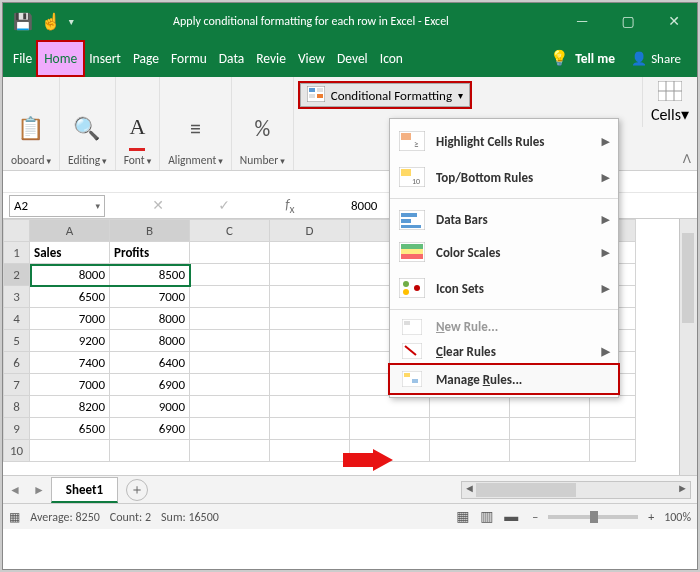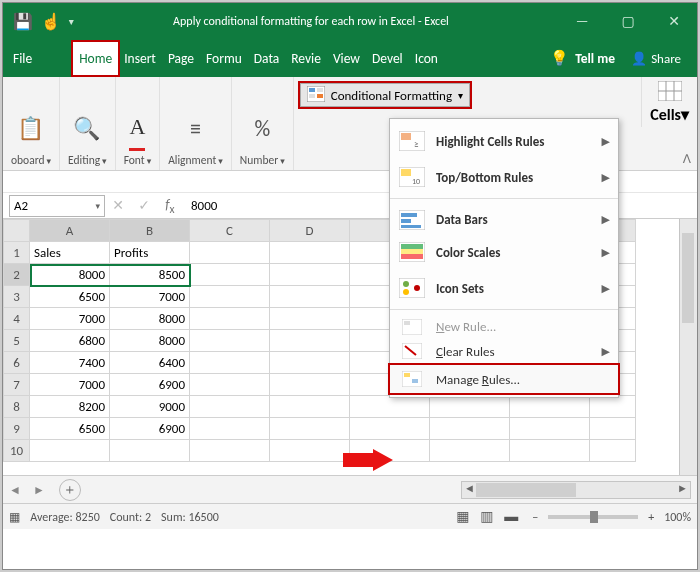--- a/index.html
+++ b/index.html
@@ -6,73 +6,73 @@
   body { width: 700px; height: 572px; overflow: hidden; background: #ccc; position: relative; }
   .app { width: 696px; height: 568px; margin: 2px; background: #fff; position: relative; border: 1px solid #888; }
   .titlebar { height: 36px; background: #0f7b3f; color: #fff; display: flex; align-items: center; }
   .tb-left { width: 60px; display: flex; gap: 8px; padding-left: 10px; align-items: center; }
   .tb-left span { font-size: 16px; color: #cfe8d9; }
   .tb-title { flex: 1; text-align: center; font-size: 12px; }
   .tb-right { display: flex; align-items: center; }
   .tb-right .winbtn { width: 46px; height: 32px; display:flex;align-items:center;justify-content:center; font-size:14px; color:#cfe8d9; }
   .menubar { height: 38px; background: #0f7b3f; color:#fff; display:flex; align-items:center; padding:0 4px; }
   .tab { padding: 8px 6px; font-size:13.5px; color:#fff; cursor:default; }
-  .tab.active { background:#ffffff; color:#0f7b3f; box-shadow: 0 0 0 2px #c00000; margin-left: 35px; }
+  .tab.active { background:#f0abfc; color:#0f7b3f; box-shadow: 0 0 0 2px #c00000; }
   .menubar-right { margin-left:auto; display:flex; align-items:center; gap:4px; padding-right:6px;}
   .lightbulb { font-size:15px; }
   .share { display:flex; align-items:center; gap:4px; padding:0 6px; font-size:13px;}
   .ribbon { height: 94px; background: #f3f3f3; border-bottom:1px solid #d0d0d0; display:flex; position:relative;}
   .group { display:flex; flex-direction:column; align-items:center; justify-content:flex-end; padding:4px 8px 3px 8px; border-right:1px solid #e0e0e0; }
   .group .icon { height:46px; display:flex; align-items:center; justify-content:center; font-size:22px; color:#555;}
   .group .glabel { font-size:11.5px; color:#555; margin-top:2px;}
   .group .glabel .dd { font-size:9px; margin-left:2px;}
   .ribbon-collapse { position:absolute; right:6px; bottom:4px; font-size:12px; color:#777; }
   .cf-btn-wrap { padding:6px; }
   .cf-btn { height:24px; border:1px solid #a9a9a9; background:#e6e6e6; display:flex; align-items:center; padding:0 6px; font-size:13px; gap:6px; box-shadow: 0 0 0 2px #c00000; }
   .cf-btn svg { }
-  .namebox-bar { height:26px; background:#fff; border-bottom:1px solid #ccc; display:flex; align-items:center; font-size:13px;}
+  .namebox-bar { height:26px; background:#fff; border-bottom:1px solid #ccc; display:flex; align-items:center; font-size:13px;gap:40px;}
   .namebox { width:96px; height:22px; border:1px solid #b5b5b5; margin-left:6px; padding:0 4px; display:flex; align-items:center; }
   .nb-dd { font-size:9px; color:#666; margin-left:auto;}
   .fbar-btn { width:26px; text-align:center; color:#777; font-size:14px;}
   .fbar-val { padding:0 8px; }
   .grid-area { position:relative; height:256px; background:#fff; }
   .grid { border-collapse:collapse; font-size:13px; }
   .grid th, .grid td { border:1px solid #d4d4d4; height:22px; }
   .colhdr { background:#e6e6e6; color:#555; font-weight:normal; text-align:center; }
   .rowhdr { background:#e6e6e6; color:#555; width:26px; text-align:center; border:1px solid #d4d4d4; }
   .corner { background:#e6e6e6; width:26px; border:1px solid #d4d4d4; }
   .cell { padding:0 4px; text-align:right; }
-  .hcell { padding:0 4px; font-weight:normal; text-align:left;}
+  .hcell { padding:0 4px; font-weight:bold; text-align:left;}
   .col-w { width:80px; }
   .sel-col { background:#d0d0d0; }
   .sel-row-hdr { background:#d0d0d0; }
   .selection-rect { position:absolute; border:2px solid #107c41; pointer-events:none; }
   .dropdown { position:absolute; top:115px; left:386px; width:230px; background:#fdfdfd; border:1px solid #b8b8b8; box-shadow:2px 2px 6px rgba(0,0,0,.25); padding:4px 0;}
   .ddi { display:flex; align-items:center; height:36px; padding:0 8px; gap:10px; font-size:13px; color:#333;}
   .ddi.sep-top { border-top:1px solid #ddd; margin-top:3px; padding-top:6px; }
   .ddi .ico { width:28px; height:22px; display:flex; align-items:center; justify-content:center; }
   .ddi .arrow { margin-left:auto; font-size:11px; color:#666;}
-  .ddi.small { height:28px; }
+  .ddi.small { height:28px;font-weight:bold; }
   .ddi.disabled { color:#999; }
   .ddi.highlight { box-shadow: 0 0 0 2px #c00000; background:#f9f9f9; }
   .sheet-tabs { height:28px; border-top:1px solid #ccc; display:flex; align-items:center; background:#f3f3f3;}
   .sheet-tabs .nav { padding:0 6px; color:#888; font-size:12px;}
   .sheet-tab { padding:4px 14px; background:#fff; border:1px solid #bdbdbd; border-bottom:2px solid #0f7b3f; font-size:13px; font-weight:bold;}
   .add-sheet { width:22px;height:22px; border:1px solid #bbb; border-radius:50%; display:flex;align-items:center;justify-content:center; margin-left:8px; font-size:14px; color:#666;}
   .hscroll { margin-left:auto; width:230px; height:18px; background:#e8e8e8; border:1px solid #c5c5c5; position:relative; margin-right:6px;}
   .hscroll .thumb { position:absolute; left:14px; top:1px; height:14px; width:100px; background:#cfcfcf;}
   .statusbar { height:26px; background:#f3f3f3; border-top:1px solid #ccc; display:flex; align-items:center; font-size:12px; color:#555; padding:0 6px; gap:10px;}
   .statusbar .views span { padding:0 4px; font-size:14px;}
   .zoom-slider { width:90px; height:4px; background:#c9c9c9; position:relative;}
   .zoom-slider .knob { position:absolute; left:42px; top:-4px; width:8px;height:12px;background:#888;}
   .red-arrow { position:absolute; left:340px; top:446px; }
   .vscroll { position:absolute; right:0; top:0; width:18px; height:100%; background:#e8e8e8; border-left:1px solid #c5c5c5;}
   .vscroll .vthumb { position:absolute; top:14px; left:2px; width:12px; height:90px; background:#cfcfcf;}
   u.access { text-decoration: underline; }
-  .ribbon-right { position:absolute; right:0; top:0; height:100%; display:flex; align-items:flex-start;font-weight:bold;}
+  .ribbon-right { position:absolute; right:0; top:0; height:100%; display:flex; align-items:flex-start;}
   .cells-group { display:flex; flex-direction:column; align-items:center; padding:4px 8px 3px 8px; border-left:1px solid #e0e0e0;}
 </style>
 </head>
 <body>
 
 <div class="app">
 
   <div class="titlebar">
     <div class="tb-left">
       <span>💾</span>
@@ -226,21 +226,21 @@
         <td class="cell">8000</td>
         <td class="cell"></td>
             <td class="cell"></td>
             <td class="cell"></td>
             <td class="cell"></td>
             <td class="cell"></td>
             <td class="cell"></td>
           </tr>
       <tr>
             <td class="rowhdr">5</td>
-        <td class="cell">6800</td>
+        <td class="cell">9200</td>
         <td class="cell">8000</td>
         <td class="cell"></td>
             <td class="cell"></td>
             <td class="cell"></td>
             <td class="cell"></td>
             <td class="cell"></td>
             <td class="cell"></td>
           </tr>
       <tr>
             <td class="rowhdr">6</td>
@@ -301,20 +301,21 @@
       </table>
     <div class="selection-rect" style="left:27px; top:45px; width:161px; height:23px;"></div>
     <div class="vscroll">
         <div class="vthumb"></div>
       </div>
   </div>
 
   <div class="sheet-tabs">
     <span class="nav">◄</span>
     <span class="nav">►</span>
+    <div class="sheet-tab">Sheet1</div>
     <div class="add-sheet">＋</div>
     <div class="hscroll">
       <span style="position:absolute;left:2px;top:0;font-size:11px;color:#666;">◄</span>
       <div class="thumb"></div>
       <span style="position:absolute;right:2px;top:0;font-size:11px;color:#666;">►</span>
     </div>
   </div>
 
   <div class="statusbar">
     <span>▦</span>

